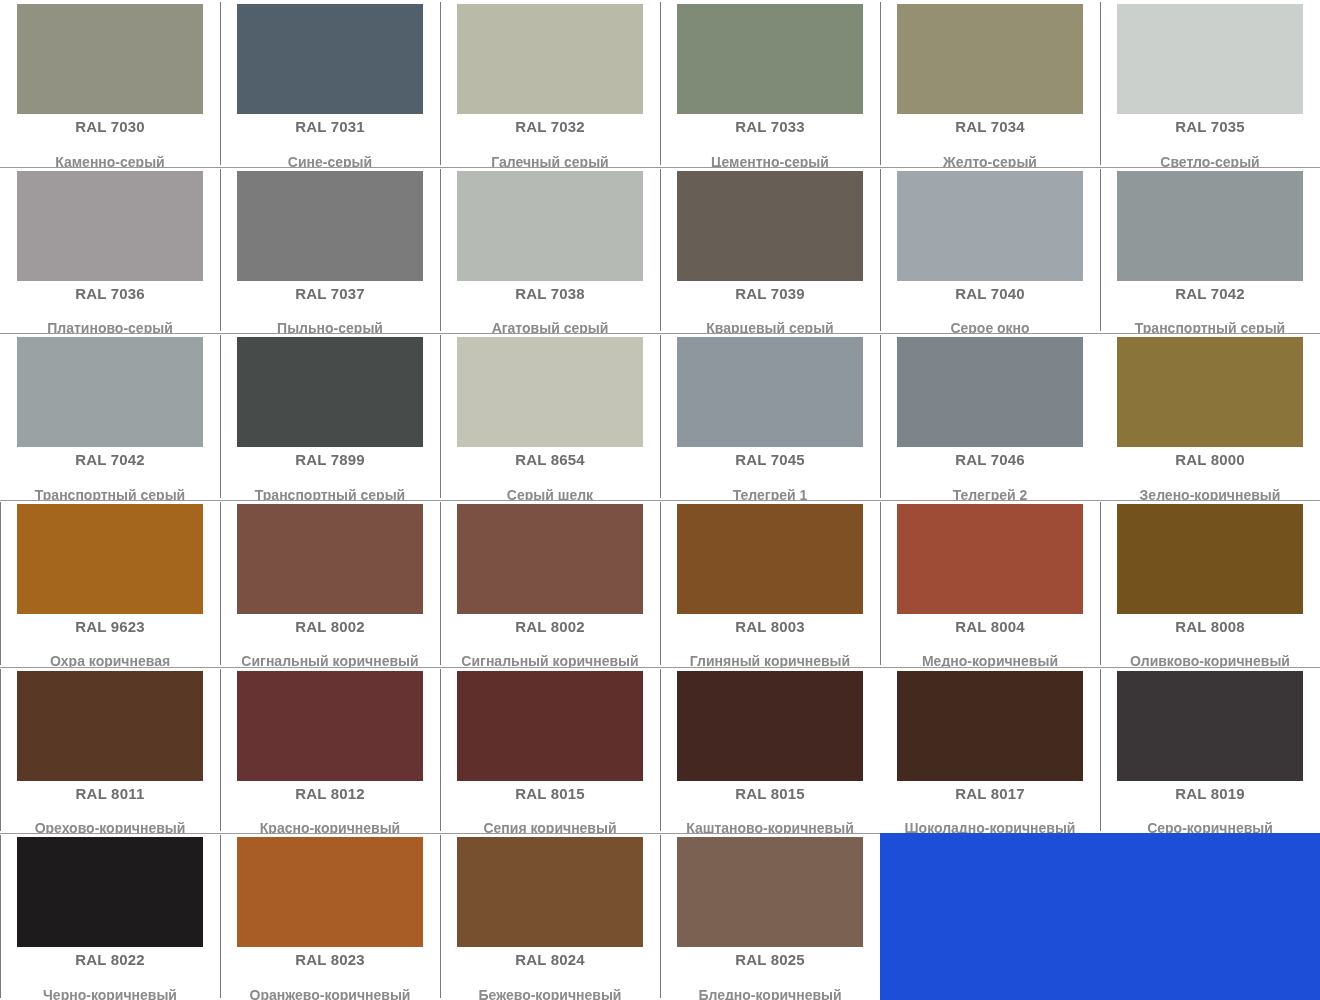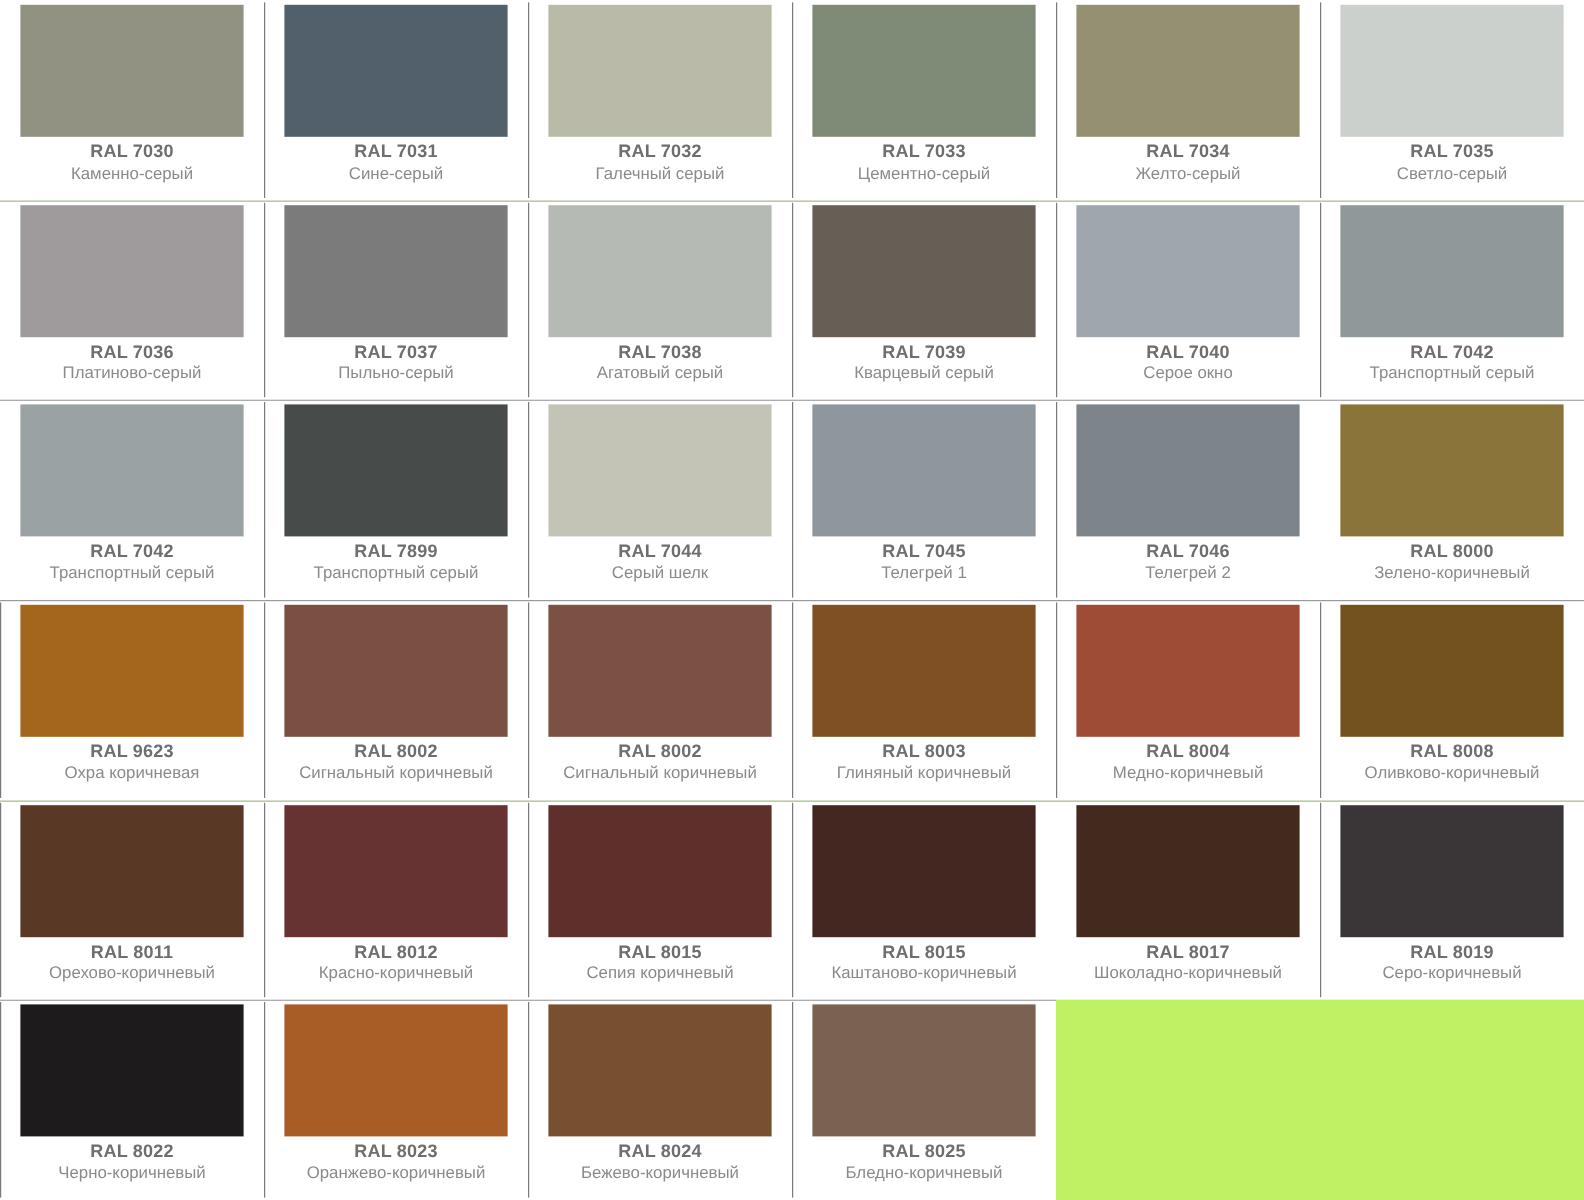--- a/index.html
+++ b/index.html
@@ -14,21 +14,21 @@
     overflow: hidden;
     font-family: "Liberation Sans", "DejaVu Sans", sans-serif;
   }
 
   #ral-grid {
     display: grid;
     grid-template-columns: repeat(6, 220px);
     grid-template-rows: repeat(6, 166.6667px);
     width: 1320px;
     height: 1000px;
-    background: #bef264;
+    background: #1d4ed8;
   }
 
   .ral-cell {
     position: relative;
     box-sizing: border-box;
     background: #ffffff;
     display: flex;
     flex-direction: column;
     align-items: center;
     padding: 0;
@@ -72,23 +72,23 @@
     font-weight: bold;
     color: #6e6e6e;
     letter-spacing: 0.2px;
     margin-top: 5px;
     line-height: 1.1;
     white-space: nowrap;
   }
 
   .ral-name {
     font-size: 14px;
-    font-weight: normal;
+    font-weight: bold;
     color: #8a8a8a;
-    margin-top: 0;
+    margin-top: 18px;
     line-height: 1.15;
     white-space: nowrap;
     text-align: center;
     max-width: 218px;
   }
 </style>
 </head>
 <body>
 
 <div id="ral-grid">
@@ -157,21 +157,21 @@
       <div class="ral-code">RAL 7042</div>
       <div class="ral-name">Транспортный серый</div>
     </div>
     <div class="ral-cell row-2 col-1">
       <div class="swatch" style="background: rgb(71, 76, 75);"></div>
       <div class="ral-code">RAL 7899</div>
       <div class="ral-name">Транспортный серый</div>
     </div>
     <div class="ral-cell row-2 col-2">
       <div class="swatch" style="background: rgb(195, 196, 182);"></div>
-      <div class="ral-code">RAL 7044</div>
+      <div class="ral-code">RAL 8654</div>
       <div class="ral-name">Серый шелк</div>
     </div>
     <div class="ral-cell row-2 col-3">
       <div class="swatch" style="background: rgb(143, 151, 158);"></div>
       <div class="ral-code">RAL 7045</div>
       <div class="ral-name">Телегрей 1</div>
     </div>
     <div class="ral-cell row-2 col-4">
       <div class="swatch" style="background: rgb(125, 132, 138);"></div>
       <div class="ral-code">RAL 7046</div>

